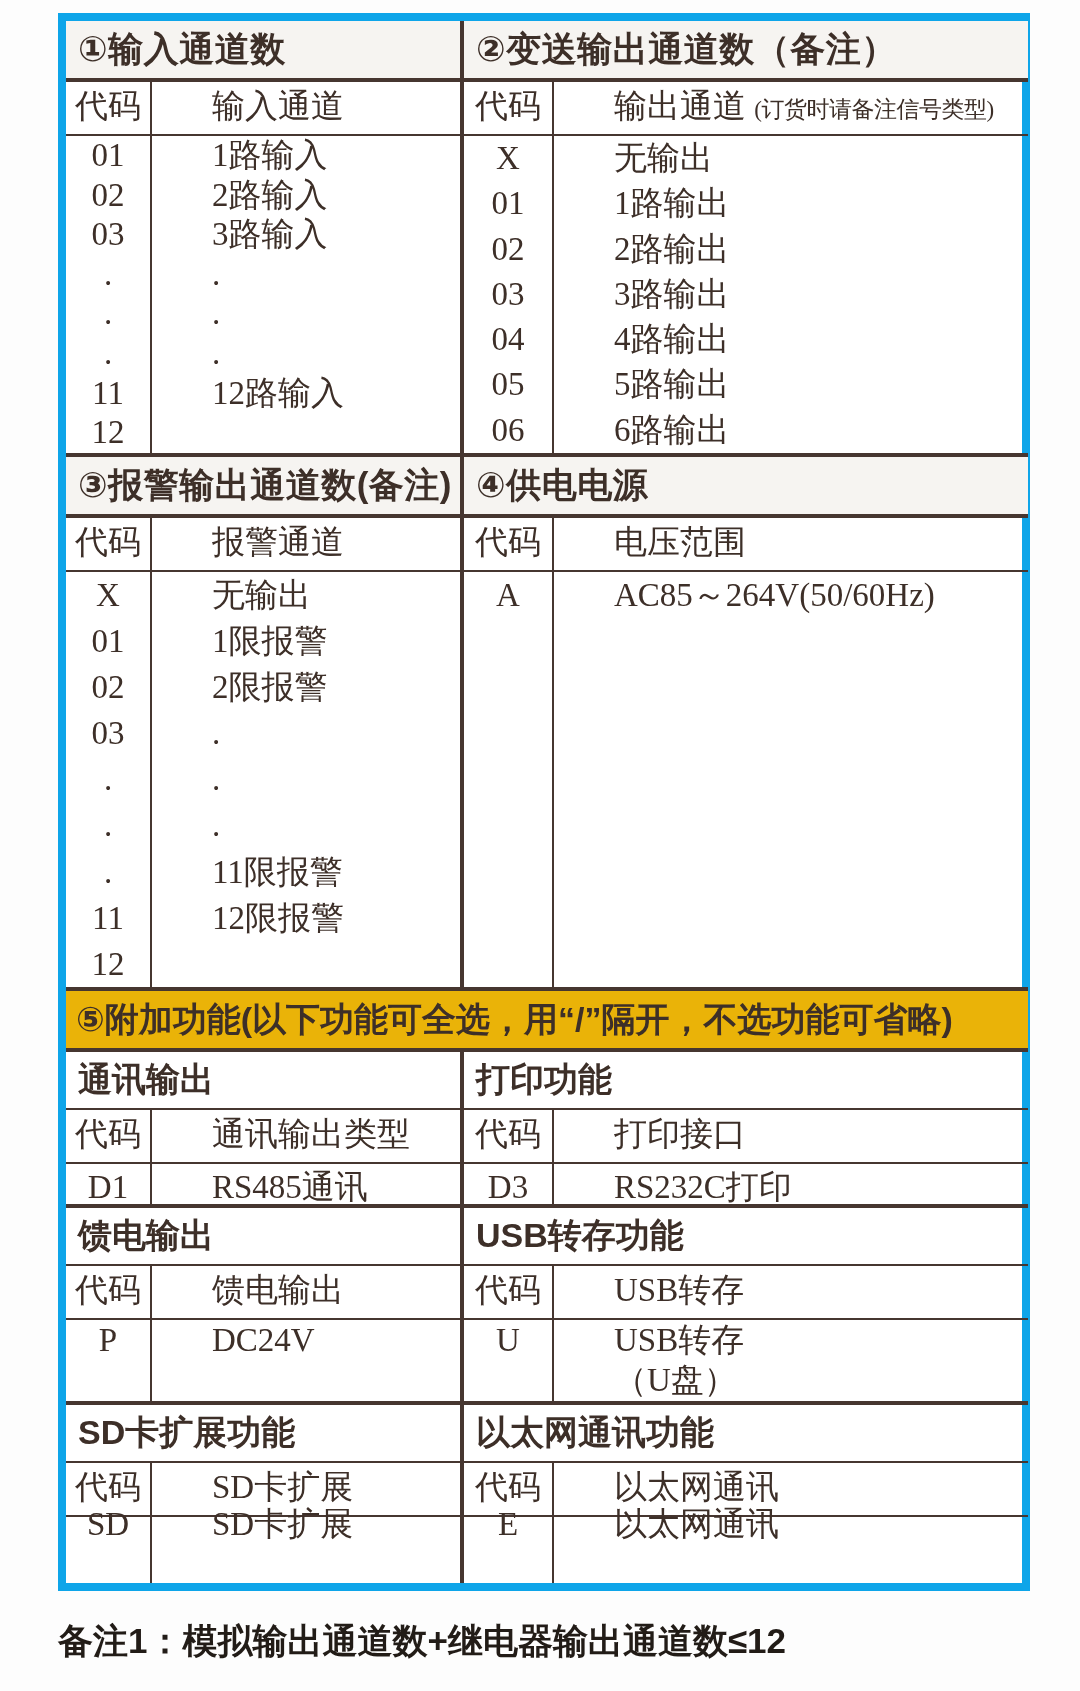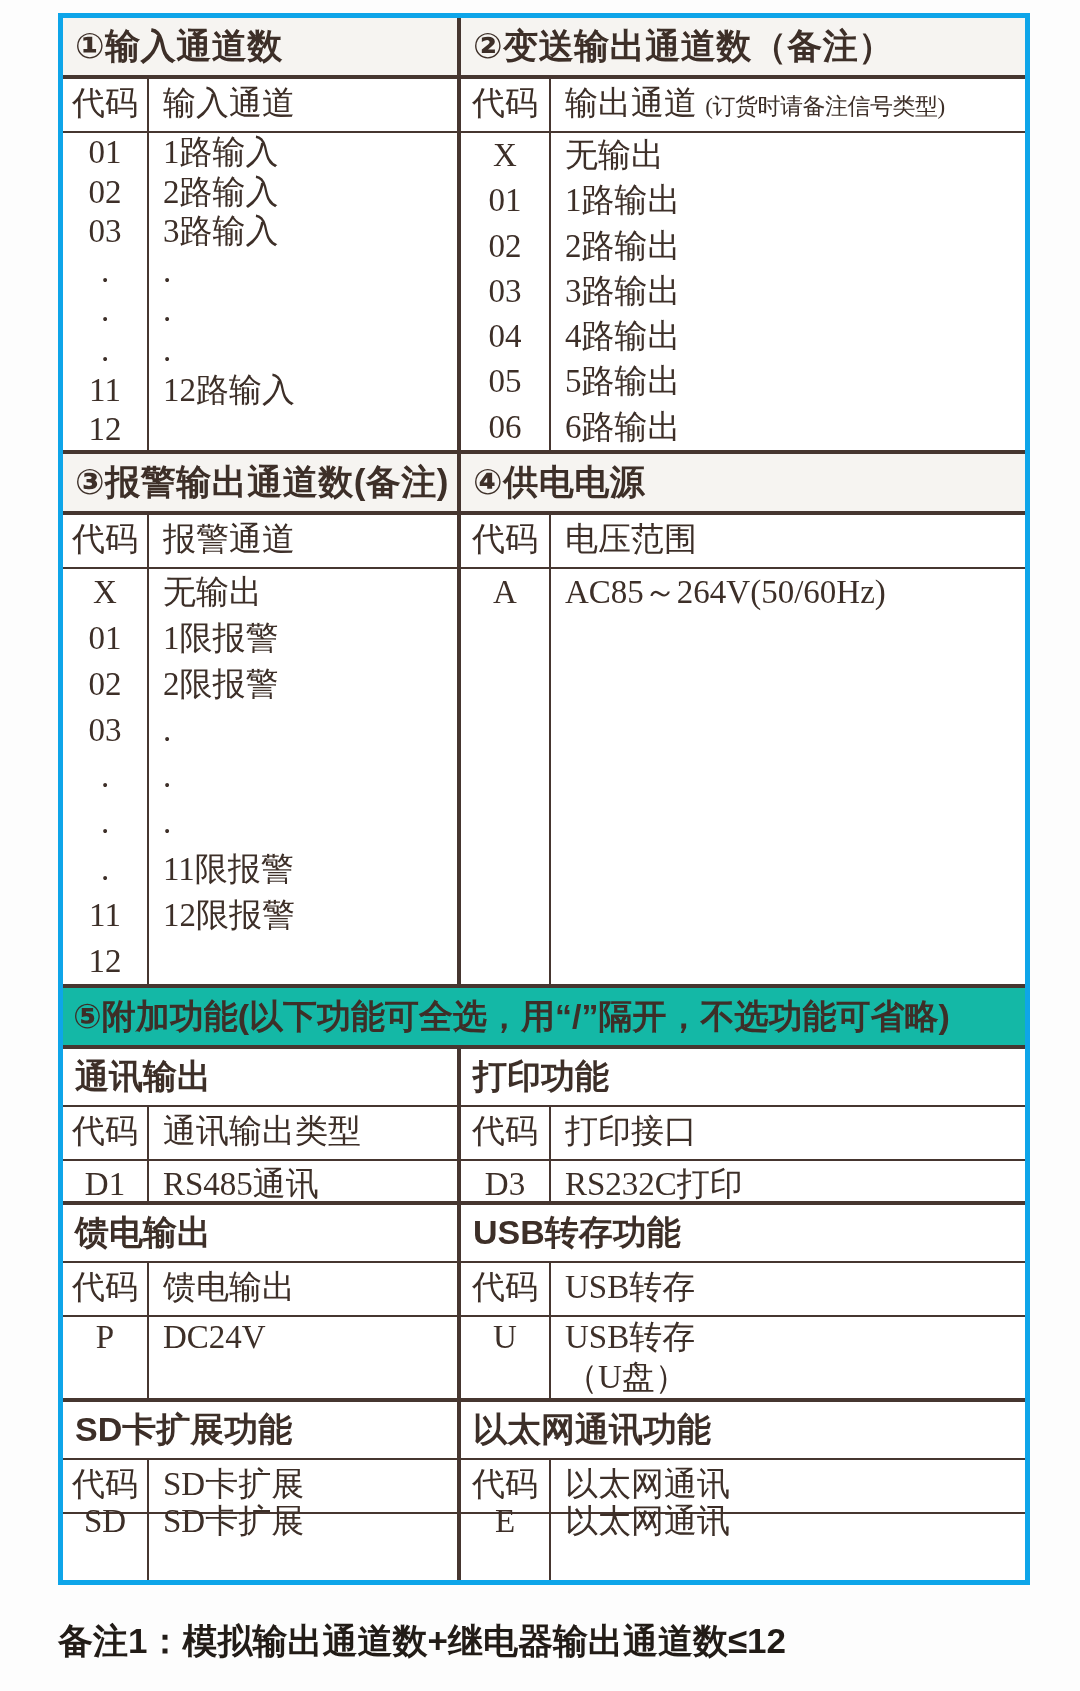--- a/index.html
+++ b/index.html
@@ -1,38 +1,38 @@
 <!DOCTYPE html>
 <html><head>
 <meta charset="utf-8">
 <style>
   * { box-sizing: border-box; margin: 0; padding: 0; }
   html,body { width:1080px; height:1691px; background:#fdfdfd; position:relative;
               font-family:"Liberation Serif","DejaVu Serif",serif; color:#3d2f28; }
   .table { position:absolute; left:58px; top:13px; width:972px;
-           border:5px solid #0ea5e9; background:#ffffff; }
+           border:8px solid #0ea5e9; background:#ffffff; }
   .region { width:962px; display:flex; }
   .bb4 { border-bottom:4px solid #463630; }
   .bb2 { border-bottom:2px solid #463630; }
   .half { display:flex; }
   .half.l { width:398px; border-right:4px solid #463630; flex:none; }
   .half.r { width:564px; flex:none; }
   .band { height:61px; background:#f6f4f1; }
   .band .cell { display:flex; align-items:center; padding-left:12px;
                 font-family:"Liberation Sans","DejaVu Sans",sans-serif;
                 font-weight:bold; font-size:35px; letter-spacing:0.5px; }
-  .band5 { height:61px; background:#14b8a6; }
+  .band5 { height:61px; background:#eab308; }
   .band5 .cell { width:962px; display:flex; align-items:center; padding-left:10px;
                  font-family:"Liberation Sans","DejaVu Sans",sans-serif;
                  font-weight:bold; font-size:34px; }
   .colhdr { height:54px; font-size:33px; }
   .ccol { width:86px; border-right:2px solid #463630; flex:none;
           display:flex; flex-direction:column; text-align:center; }
   .half.r .ccol { width:90px; }
-  .dcol { flex:1; display:flex; flex-direction:column; }
+  .dcol { flex:1; display:flex; flex-direction:column;padding-left:46px; }
   .hline { height:48px; line-height:48px; }
   .dcol .hline { padding-left:14px; }
   .small-note { font-size:23px; letter-spacing:-0.5px; }
   .body .line, .data .line { height:var(--lh); line-height:var(--lh); }
   .dcol .line { padding-left:14px; }
   .titles { height:58px; }
   .titles .cell { display:flex; align-items:center; padding-left:12px;
                   font-family:"Liberation Sans","DejaVu Sans",sans-serif;
                   font-weight:bold; font-size:34px; }
   .data { font-size:33px; }

